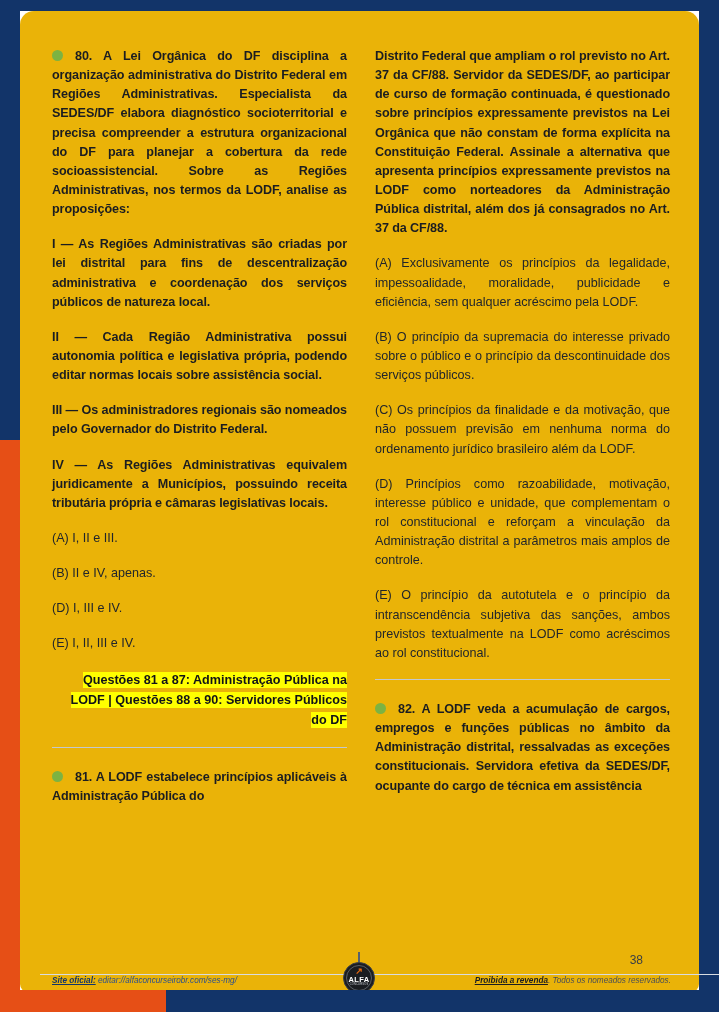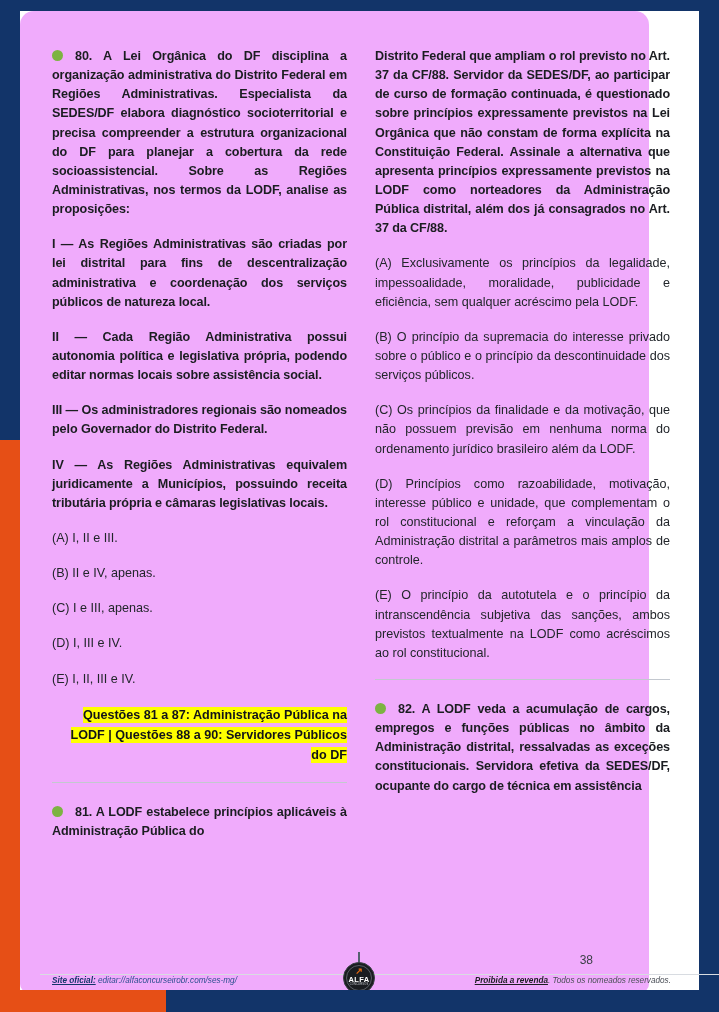--- a/index.html
+++ b/index.html
@@ -56,23 +56,23 @@
     position: absolute;
     left: 166px; bottom: 0;
     width: 553px; height: 22px;
     background: #123469;
   }
 
   
   .sheet {
     position: absolute;
     left: 20px; top: 11px;
-    width: 629px;
+    width: 679px;
     height: 981px;
-    background: #f0abfc;
+    background: #eab308;
     border-radius: 14px 14px 8px 8px;
     box-sizing: border-box;
   }
 
   .content {
     position: absolute;
     left: 32px;
     top: 36px;
     width: 618px;
     height: 880px;
@@ -277,21 +277,20 @@
       <p class="stem"><span class="bullet"></span><b>80.</b> <span>A Lei Orgânica do DF disciplina a organização administrativa do Distrito Federal em Regiões Administrativas. Especialista da SEDES/DF elabora diagnóstico socioterritorial e precisa compreender a estrutura organizacional do DF para planejar a cobertura da rede socioassistencial. Sobre as Regiões Administrativas, nos termos da LODF, analise as proposições:</span></p>
 
       <p class="roman">I — As Regiões Administrativas são criadas por lei distrital para fins de descentralização administrativa e coordenação dos serviços públicos de natureza local.</p>
       <p class="roman">II — Cada Região Administrativa possui autonomia política e legislativa própria, podendo editar normas locais sobre assistência social.</p>
       <p class="roman">III — Os administradores regionais são nomeados pelo Governador do Distrito Federal.</p>
       <p class="roman">IV — As Regiões Administrativas equivalem juridicamente a Municípios, possuindo receita tributária própria e câmaras legislativas locais.</p>
 
 
       <p class="opt">(A) I, II e III.</p>
       <p class="opt">(B) II e IV, apenas.</p>
-      <p class="opt">(C) I e III, apenas.</p>
       <p class="opt">(D) I, III e IV.</p>
       <p class="opt">(E) I, II, III e IV.</p>
 
       <p class="highlight-block"><span class="hl">Questões 81 a 87: Administração Pública na LODF | Questões 88 a 90: Servidores Públicos do DF</span></p>
 
       <hr class="sep">
 
       <p class="stem"><span class="bullet"></span><b>81.</b> <span>A LODF estabelece princípios aplicáveis à Administração Pública do</span></p>
 
       <p class="stem">Distrito Federal que ampliam o rol previsto no Art. 37 da CF/88. Servidor da SEDES/DF, ao participar de curso de formação continuada, é questionado sobre princípios expressamente previstos na Lei Orgânica que não constam de forma explícita na Constituição Federal. Assinale a alternativa que apresenta princípios expressamente previstos na LODF como norteadores da Administração Pública distrital, além dos já consagrados no Art. 37 da CF/88.</p>

